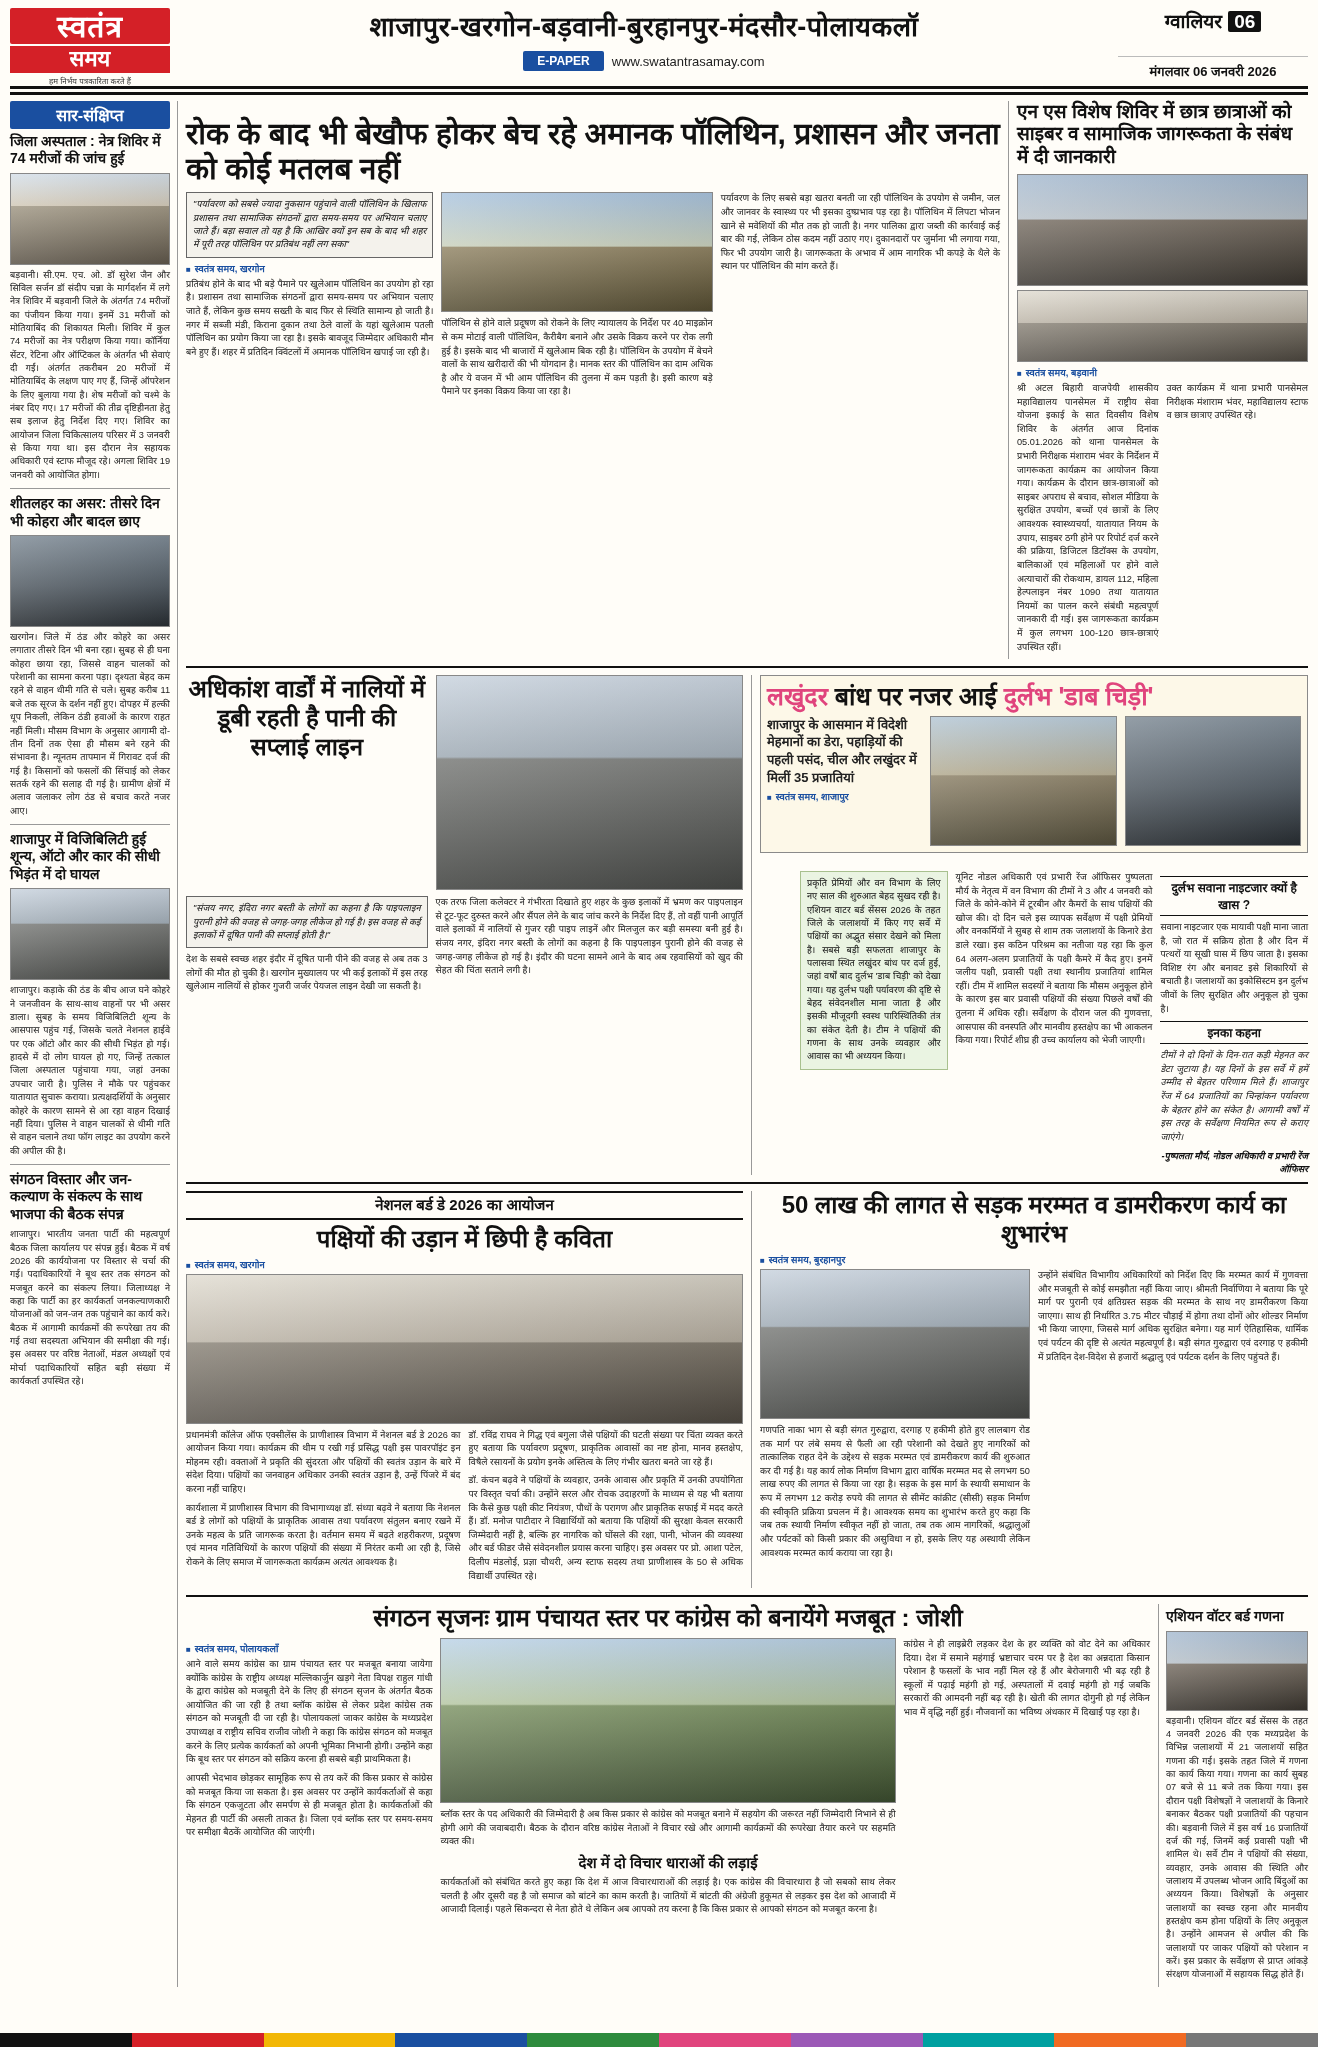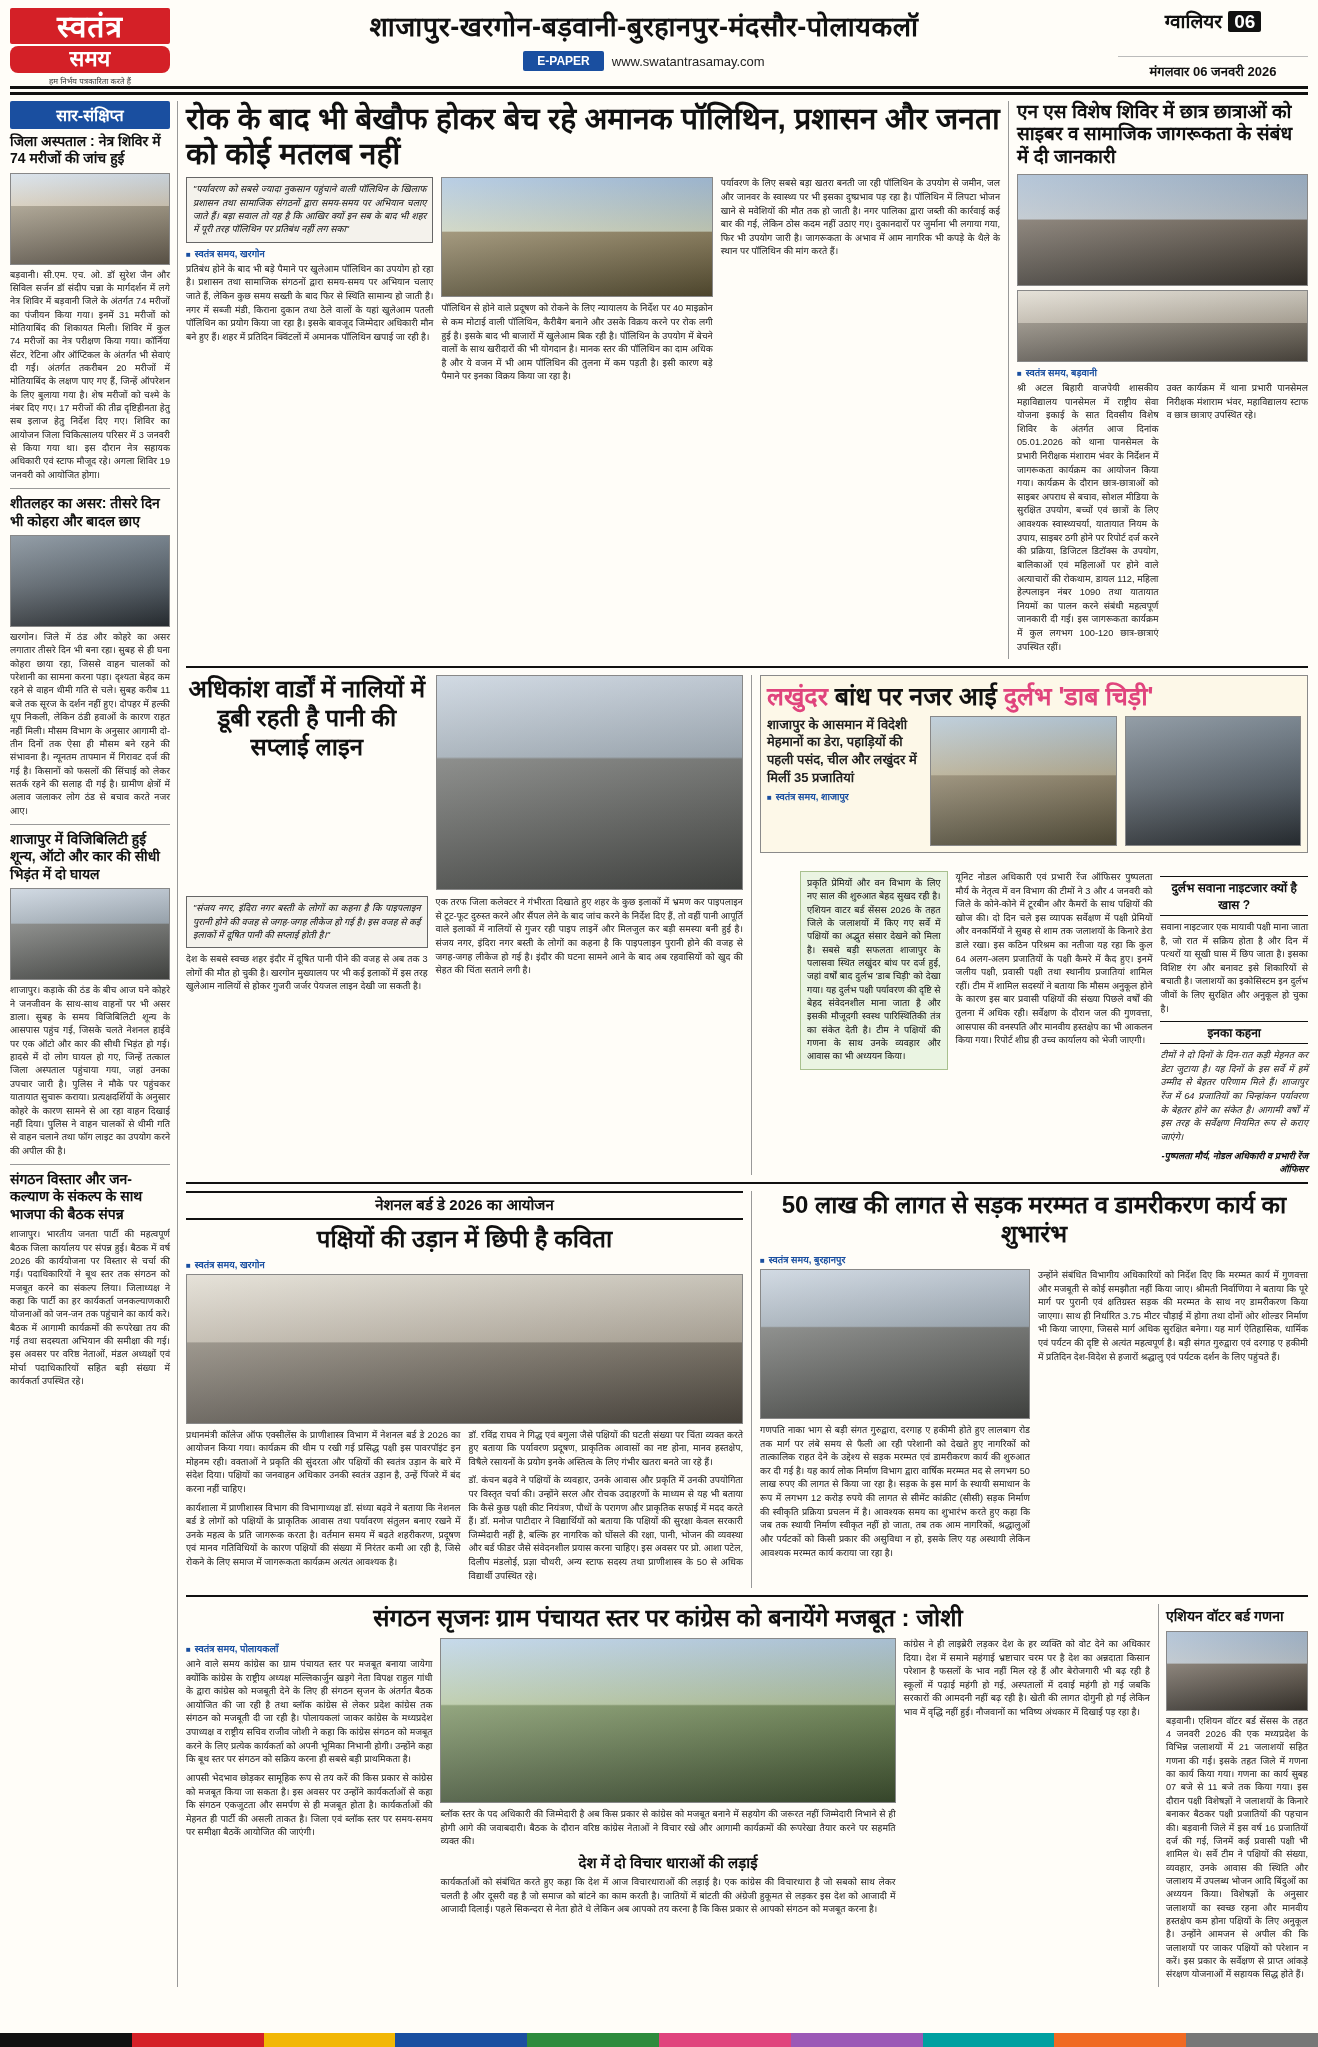--- a/index.html
+++ b/index.html
@@ -18,21 +18,21 @@
   .masthead { display:flex; align-items:flex-start; border-bottom:3px solid #111; padding-bottom:0; }
   .logo-box { width:160px; flex:none; }
   .logo-main {
     background:#d42027; color:#fff; font-weight:bold; font-size:30px;
     text-align:center; letter-spacing:1px; padding:3px 4px 1px; line-height:1.05;
     border-radius:2px;
   }
   .logo-sub {
     background:#d42027; color:#fff; font-weight:bold; font-size:22px;
     text-align:center; margin-top:2px; padding:1px 4px 3px; line-height:1.05;
-    border-radius:8px;
+    border-radius:0;
   }
   .logo-tag { font-size:8px; text-align:center; color:#333; margin-top:2px; }
   .mast-center { flex:1; text-align:center; padding:0 8px; }
   .mast-title { font-size:27px; font-weight:bold; letter-spacing:.5px; line-height:1.15; margin-top:4px; }
   .mast-strip { margin-top:8px; display:flex; align-items:center; justify-content:center; gap:8px; }
   .epaper-btn { background:#1a4fa0; color:#fff; font-size:12px; font-weight:bold; padding:3px 14px; border-radius:2px; }
   .mast-url { font-size:13px; color:#222; }
   .mast-right { width:190px; flex:none; text-align:center; }
   .mast-city { font-size:19px; font-weight:bold; }
   .mast-city .pg { background:#111; color:#fff; padding:0 6px; margin-left:6px; border-radius:2px; }
@@ -61,21 +61,21 @@
   .ph-road { background:linear-gradient(180deg,#b9c6d4 0%,#9aa8b4 38%,#6d6f6c 39%,#4d4f4c 100%); }
   .ph-crowd { background:linear-gradient(180deg,#8ea8c4 0%,#b9c4cd 40%,#6a5f52 41%,#3f3a33 100%); }
   .ph-field { background:linear-gradient(180deg,#93b4d6 0%,#cfd8c0 45%,#8c7d57 46%,#5d5436 100%); }
   .ph-bird  { background:linear-gradient(180deg,#9fb7c9 0%,#b7ad8d 45%,#8a7d5f 46%,#5c5640 100%); }
   .ph-dark  { background:linear-gradient(180deg,#5a6a78 0%,#47525c 55%,#2d3338 100%); }
   .ph-green { background:linear-gradient(180deg,#a8c6e0 0%,#b2c79b 40%,#6f8a52 41%,#415433 100%); }
   .ph-indoor{ background:linear-gradient(180deg,#d8d2c4 0%,#b9b0a0 45%,#7d7567 46%,#554f46 100%); }
   .ph-tent  { background:linear-gradient(180deg,#c9d6e2 0%,#d6cbb6 35%,#9a8f78 36%,#6a6153 100%); }
 
   
-  .hl-xl { font-size:30px; font-weight:bold; line-height:1.18; }
+  .hl-xl { font-size:30px; font-weight:bold; line-height:1.18;margin-top:15px; }
   .hl-lg { font-size:24px; font-weight:bold; line-height:1.2; }
   .hl-md { font-size:19px; font-weight:bold; line-height:1.2; }
   .hl-sm { font-size:15px; font-weight:bold; line-height:1.22; }
   .byline { font-size:9.5px; font-weight:bold; color:#1a4fa0; margin:4px 0 3px; }
   .byline::before { content:"\25A0"; color:#1a4fa0; font-size:8px; margin-right:4px; }
   .body-p { font-size:9.2px; line-height:1.48; text-align:justify; color:#1a1a1a; margin:0 0 5px; }
   .quote-box {
     border:1px solid #666; background:#f4f2ec; padding:5px 6px;
     font-size:9.2px; line-height:1.45; text-align:justify; font-style:italic;
   }

